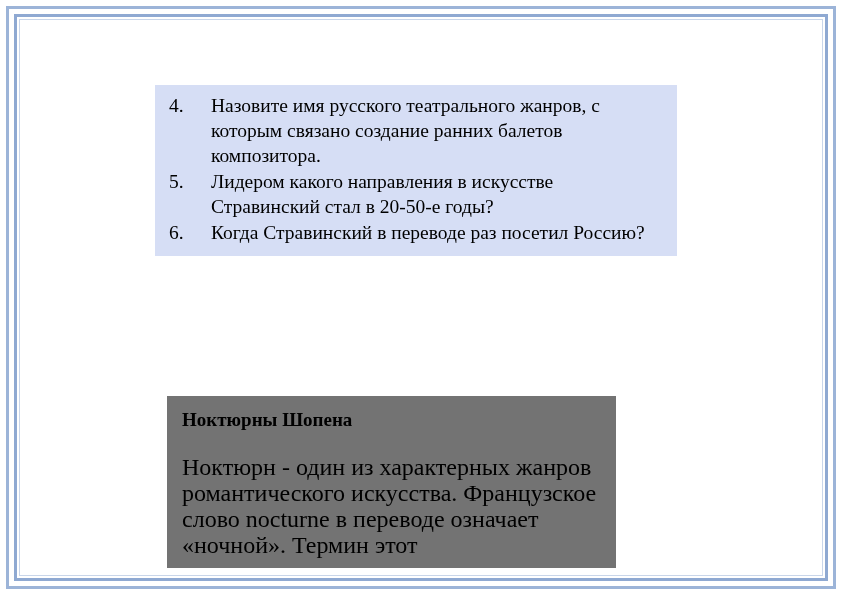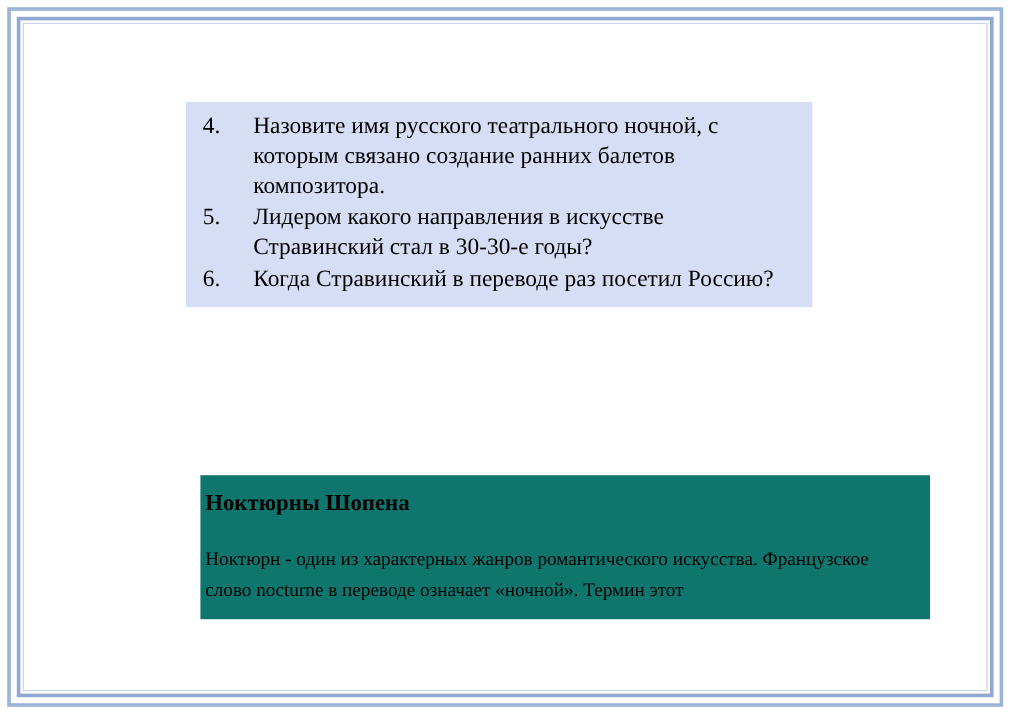--- a/index.html
+++ b/index.html
@@ -94,57 +94,57 @@
   }
   .q-text {
     flex: 1 1 auto;
   }
 
   
   .nocturne-block {
     position: absolute;
     left: 145px;
     top: 374px;
-    width: 608px;
-    background: #0f766e;
-    padding: 12px 12px 10px 4px;
+    width: 449px;
+    background: #737373;
+    padding: 12px 12px 10px 15px;
     box-sizing: border-box;
   }
   .nocturne-title {
     font-size: 19px;
     font-weight: bold;
     line-height: 24px;
     color: #000000;
     margin-bottom: 22px;
   }
   .nocturne-body {
-    font-size: 16px;
+    font-size: 24px;
     line-height: 26px;
     color: #000000;
   }
 </style>
 </head>
 <body>
 
 <div class="slide">
   <div class="frame-outer"></div>
   <div class="frame-mid"></div>
   <div class="frame-inner"></div>
   <div class="frame-innermost"></div>
 
   <div class="content">
 
     <div class="questions-block">
       <div class="q-item">
         <span class="q-num">4.</span>
-        <span class="q-text">Назовите имя русского театрального ночной, с которым связано создание ранних балетов композитора.</span>
+        <span class="q-text">Назовите имя русского театрального жанров, с которым связано создание ранних балетов композитора.</span>
       </div>
       <div class="q-item">
         <span class="q-num">5.</span>
-        <span class="q-text">Лидером какого направления в искусстве Стравинский стал в 30-30-е годы?</span>
+        <span class="q-text">Лидером какого направления в искусстве Стравинский стал в 20-50-е годы?</span>
       </div>
       <div class="q-item">
         <span class="q-num">6.</span>
         <span class="q-text">Когда Стравинский в переводе раз посетил Россию?</span>
       </div>
     </div>
 
     <div class="nocturne-block">
       <div class="nocturne-title">Ноктюрны Шопена</div>
       <div class="nocturne-body">Ноктюрн - один из характерных жанров романтического искусства. Французское слово nocturne в переводе означает «ночной». Термин этот</div>

